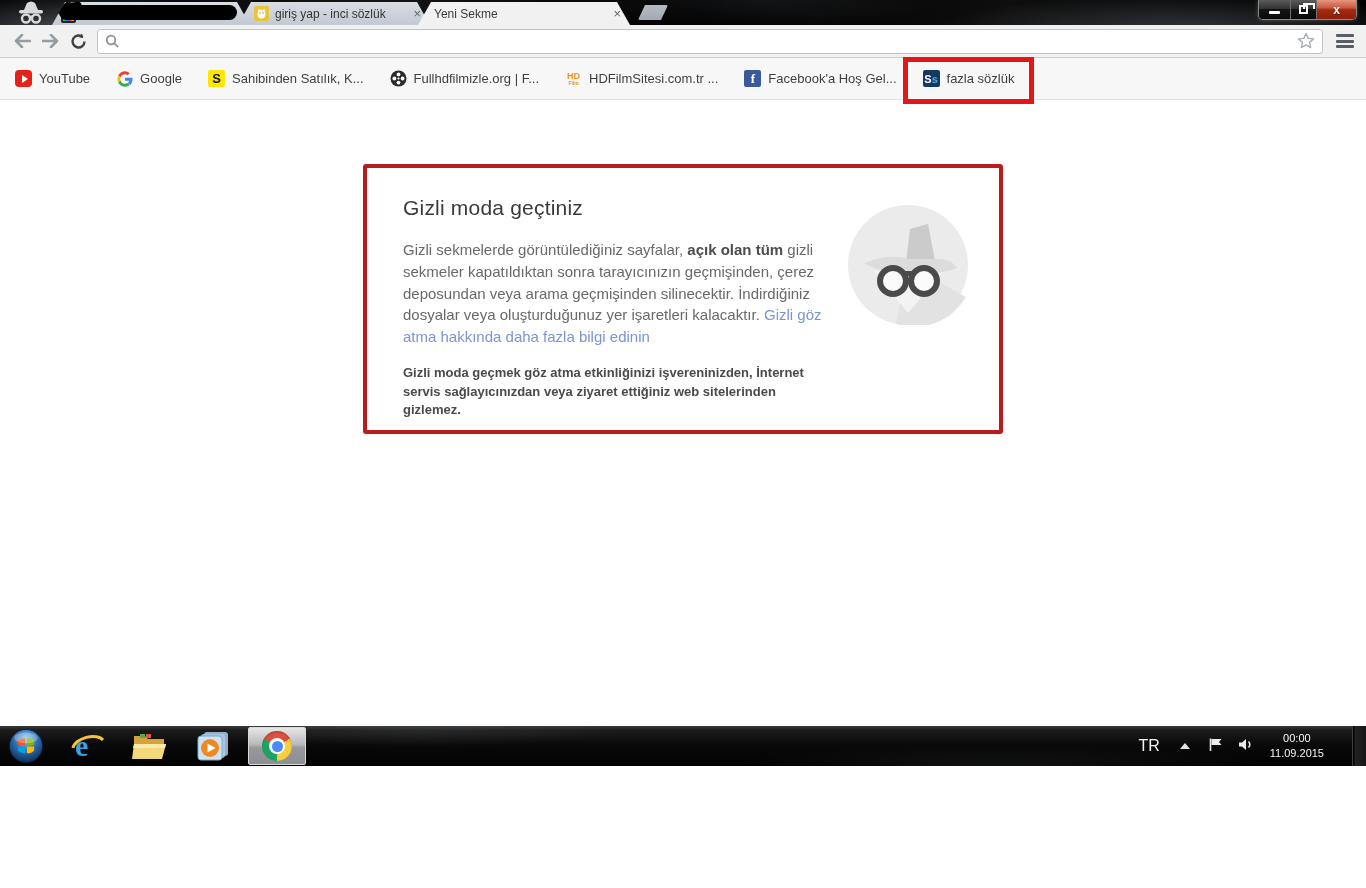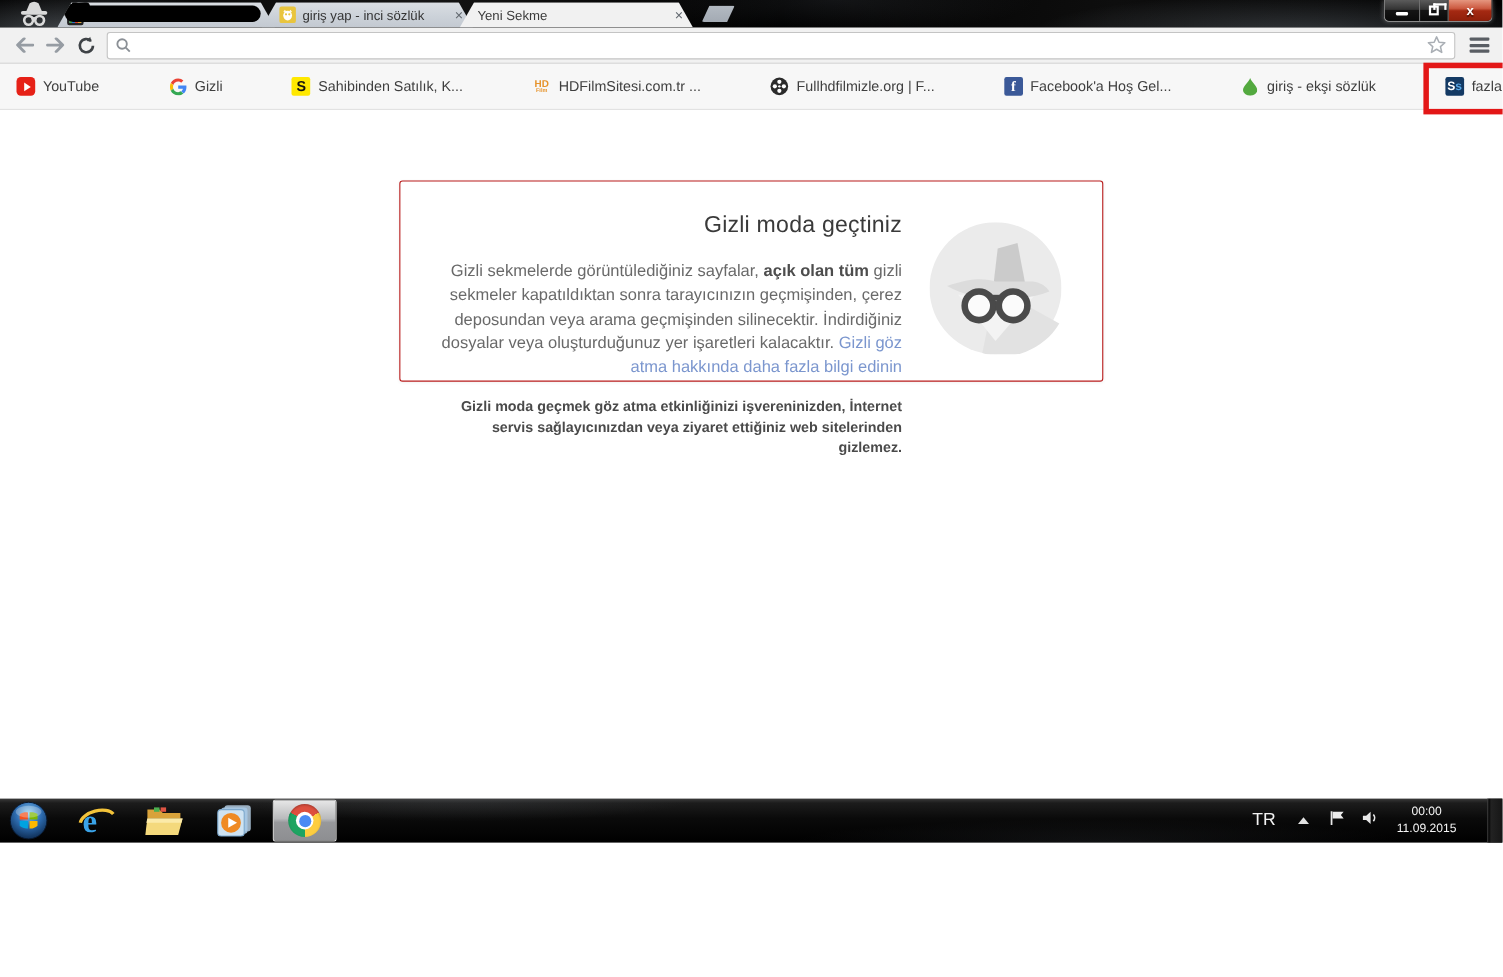--- a/index.html
+++ b/index.html
@@ -80,44 +80,43 @@
     background:#fff; border:1px solid #c4c4c4; border-radius:3px;
     display:flex; align-items:center; padding:0 7px;
   }
   .omnibox input { flex:1; border:none; outline:none; font-size:13px; font-family:"Liberation Sans",sans-serif; color:#333; background:transparent; }
   .menu-btn { width:22px; height:16px; display:flex; flex-direction:column; justify-content:space-between; padding:1px 2px; margin:0 4px; }
   .menu-btn span { display:block; height:3px; background:#5a5e64; border-radius:1px; }
 
   
   .bookmarks-bar {
     height:42px; background:#f7f7f7; border-bottom:1px solid #e2e2e2;
-    display:flex; align-items:center; padding-left:2px; position:relative;gap:37px;
+    display:flex; align-items:center; padding-left:2px; position:relative;
   }
   .bm-item { position:relative; height:100%; display:flex; align-items:center; gap:7px;
     padding:0 13px; font-size:13px; color:#3f3f3f; white-space:nowrap; }
   .bm-ico { width:17px; height:17px; flex:0 0 auto; display:flex; align-items:center; justify-content:center; border-radius:2px; }
   .ico-youtube { background:#e62117; border-radius:4px; }
   .ico-youtube::before { content:""; width:0; height:0; border-left:6px solid #fff; border-top:4px solid transparent; border-bottom:4px solid transparent; margin-left:2px; }
   .ico-sahibinden { background:#ffe800; color:#111; font-weight:bold; font-size:13px; }
   .ico-facebook { background:#3b5998; color:#fff; font-weight:bold; font-size:13px; font-family:"Liberation Serif",serif; }
   .ico-inci { background:#143a64; color:#fff; font-weight:bold; font-size:11px; letter-spacing:0; }
   .ico-inci .s2 { color:#57a8e8; }
   .ico-hdfilm { flex-direction:column; line-height:1; color:#e6932b; font-weight:bold; }
   .ico-hdfilm .l1 { font-size:9px; letter-spacing:0; }
   .ico-hdfilm .l2 { font-size:5px; }
   .inci-highlight { position:absolute; left:-7px; right:-7px; top:-1px; bottom:-5px;
     border:5px solid #e31717; z-index:5; pointer-events:none; }
 
   
   .content { height:626px; background:#fff; position:relative; }
   .card {
-    position:absolute; left:363px; top:64px; width:640px; height:183px;
-    background:#fff; border:1px solid #b91c1c; border-radius:3px;
+    position:absolute; left:363px; top:64px; width:640px; height:270px;
+    background:#fff; border:4px solid #b91c1c; border-radius:3px;
     box-shadow:0 1px 3px rgba(0,0,0,.05);
-    text-align:right;
   }
   .card-text { position:absolute; left:36px; top:28px; width:420px; }
   .card-title { font-size:21px; font-weight:400; color:#3a3a3a; letter-spacing:.2px; }
   .card-p1 { margin-top:19px; font-size:15px; line-height:1.45; color:#696969; }
   .card-p1 b { color:#4d4d4d; }
   .card-link { color:#7b96ce; text-decoration:none; }
   .card-p2 { margin-top:16px; font-size:13px; line-height:1.45; font-weight:bold; color:#4a4a4a; }
   .spy-circle { position:absolute; left:481px; top:37px; width:120px; height:120px; }
 
   
@@ -251,57 +250,49 @@
   </div>
   <div class="bm-item">
     <span class="bm-ico">
       <svg width="16" height="16" viewBox="0 0 48 48">
           <path fill="#EA4335" d="M24 9.5c3.9 0 6.6 1.7 8.1 3.1l6-5.8C34.5 3.3 29.7 1 24 1 14.9 1 7.3 6.2 3.7 13.7l7 5.4C12.5 13.2 17.7 9.5 24 9.5z"></path>
           <path fill="#4285F4" d="M46.5 24.5c0-1.6-.1-2.8-.4-4H24v8.5h12.7c-.3 2.1-1.6 5.2-4.7 7.3l7.3 5.7c4.4-4 7.2-10 7.2-17.5z"></path>
           <path fill="#FBBC05" d="M10.7 28.9c-.5-1.5-.8-3.2-.8-4.9s.3-3.4.8-4.9l-7-5.4C2.3 16.6 1.5 20.2 1.5 24s.8 7.4 2.2 10.3l7-5.4z"></path>
           <path fill="#34A853" d="M24 47c5.7 0 10.5-1.9 14-5.1l-7.3-5.7c-1.9 1.3-4.4 2.2-6.7 2.2-6.3 0-11.5-3.7-13.3-9.5l-7 5.4C7.3 41.8 14.9 47 24 47z"></path>
         </svg>
     </span>
-    <span>Gizli</span>
+    <span>Google</span>
   </div>
   <div class="bm-item">
     <span class="bm-ico ico-sahibinden">S</span>
     <span>Sahibinden Satılık, K...</span>
-  </div>
-  <div class="bm-item">
-    <span class="bm-ico ico-hdfilm">
-      <span class="l1">HD</span>
-      <span class="l2">Film</span>
-    </span>
-    <span>HDFilmSitesi.com.tr ...</span>
   </div>
   <div class="bm-item">
     <span class="bm-ico">
       <svg width="17" height="17" viewBox="0 0 17 17">
           <circle cx="8.5" cy="8.5" r="8" fill="#2b2b2b"></circle>
           <circle cx="8.5" cy="4.4" r="1.9" fill="#fff"></circle>
           <circle cx="4.4" cy="8.5" r="1.9" fill="#fff"></circle>
           <circle cx="12.6" cy="8.5" r="1.9" fill="#fff"></circle>
           <circle cx="8.5" cy="12.6" r="1.9" fill="#fff"></circle>
           <circle cx="8.5" cy="8.5" r="1.1" fill="#fff"></circle>
         </svg>
     </span>
     <span>Fullhdfilmizle.org | F...</span>
   </div>
   <div class="bm-item">
+    <span class="bm-ico ico-hdfilm">
+      <span class="l1">HD</span>
+      <span class="l2">Film</span>
+    </span>
+    <span>HDFilmSitesi.com.tr ...</span>
+  </div>
+  <div class="bm-item">
     <span class="bm-ico ico-facebook">f</span>
     <span>Facebook'a Hoş Gel...</span>
-  </div>
-  <div class="bm-item">
-    <span class="bm-ico">
-      <svg width="13" height="16" viewBox="0 0 13 16">
-          <path d="M6.5 0 C8 4 13 7.5 13 11 A6.5 5 0 0 1 0 11 C0 7.5 5 4 6.5 0 Z" fill="#53a93f"></path>
-        </svg>
-    </span>
-    <span>giriş - ekşi sözlük</span>
   </div>
   <div class="bm-item">
     <span class="inci-highlight"></span>
     <span class="bm-ico ico-inci">
         <span>S</span>
         <span class="s2">s</span>
       </span>
     <span>fazla sözlük</span>
   </div>
 </div>

